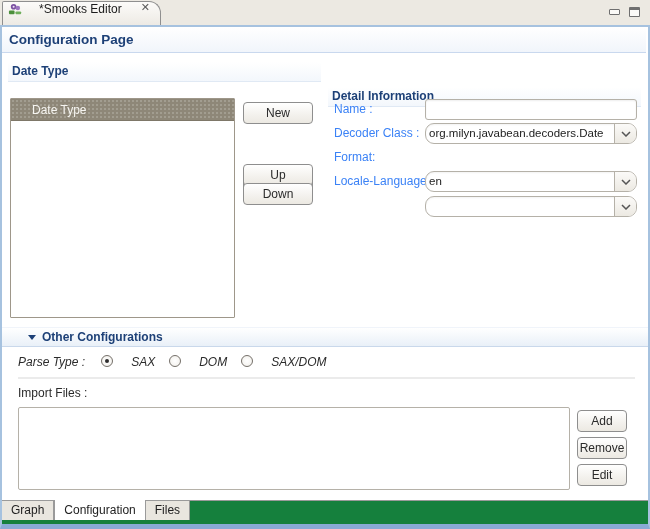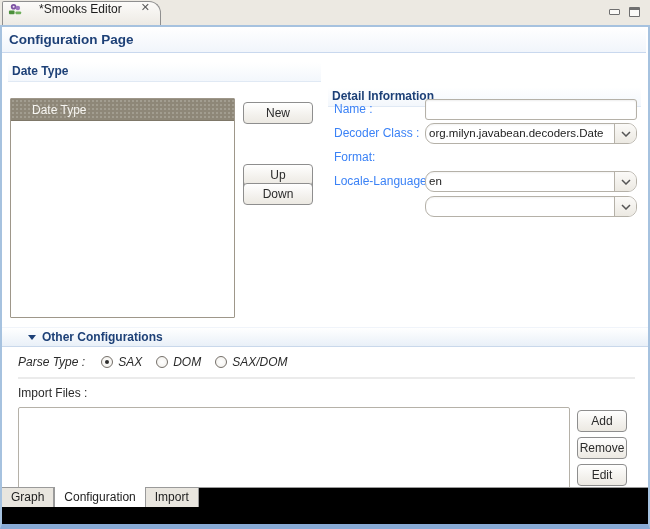--- a/index.html
+++ b/index.html
@@ -71,39 +71,39 @@
   
   .other-header { position:absolute; left:0px; top:300px; width:646px; height:20px;
     background:linear-gradient(#FFFFFF,#E9F0F8); border-bottom:1px solid #C9D8EB; border-top:1px solid #F0F4FA;
     display:flex; align-items:center; gap:6px; padding-left:26px; cursor:pointer; }
   .twistie { width:0; height:0; border-left:4px solid transparent; border-right:4px solid transparent;
     border-top:5px solid #1D4077; }
   .other-title { font-weight:bold; font-size:12px; color:#1D4077; }
 
   .parse-row { position:absolute; left:16px; top:325px; height:20px; display:flex; align-items:center; gap:14px;font-style:italic; }
   .parse-label { font-size:12px; color:#2b2b2b; margin-right:2px; }
-  .radio-item { display:flex; align-items:center; gap:5px; cursor:pointer; }
+  .radio-item { display:flex; align-items:flex-start; gap:18px; cursor:pointer; }
   .radio-dot { width:12px; height:12px; border:1px solid #75706A; border-radius:50%;
     background:radial-gradient(#FFFFFF,#F0EEE9); position:relative; }
   .radio-item.selected .radio-dot::after { content:''; position:absolute; left:3px; top:3px; width:4px; height:4px;
     border-radius:50%; background:#2d2d2d; }
   .radio-label { font-size:12px; color:#2b2b2b; }
 
   .hsep { position:absolute; left:16px; top:350px; width:617px; height:2px; background:#EBEBEB; }
 
   .import-label { position:absolute; left:16px; top:359px; height:16px; font-size:12px; color:#2b2b2b; }
   .import-list { position:absolute; left:16px; top:380px; width:552px; height:83px;
     border:1px solid #B5B1A8; border-radius:2px; background:#fff; }
   .btn-col2 { left:575px; width:50px; }
   .btn-add    { top:383px; }
   .btn-remove { top:410px; }
   .btn-edit   { top:437px; }
 
   
-  .btabbar { position:absolute; left:0; bottom:0; width:646px; height:37px; background:#000000;
+  .btabbar { position:absolute; left:0; bottom:0; width:646px; height:24px; background:#15803d;
     border-top:1px solid #9A9A9A; display:flex; }
   .btab { height:19px; line-height:19px; padding:0 9px; border-right:1px solid #9A9A9A;
     font-size:12px; color:#222; background:#E9E6DF; cursor:pointer; white-space:nowrap; }
   .btab.active { background:#FFFFFF; margin-top:-1px; height:20px; line-height:20px; border-left:1px solid #9A9A9A; }
   .btab:first-child.active { border-left:none; }
 </style>
 </head>
 <body>
 
 <div class="window">
@@ -208,17 +208,17 @@
 
     <div class="import-label">Import Files :</div>
     <div class="import-list"></div>
     <button class="btn btn-col2 btn-add">Add</button>
     <button class="btn btn-col2 btn-remove">Remove</button>
     <button class="btn btn-col2 btn-edit">Edit</button>
 
     <div class="btabbar">
       <div class="btab">Graph</div>
       <div class="btab active">Configuration</div>
-      <div class="btab">Import</div>
+      <div class="btab">Files</div>
     </div>
 
   </div>
 </div>
 
 </body></html>

